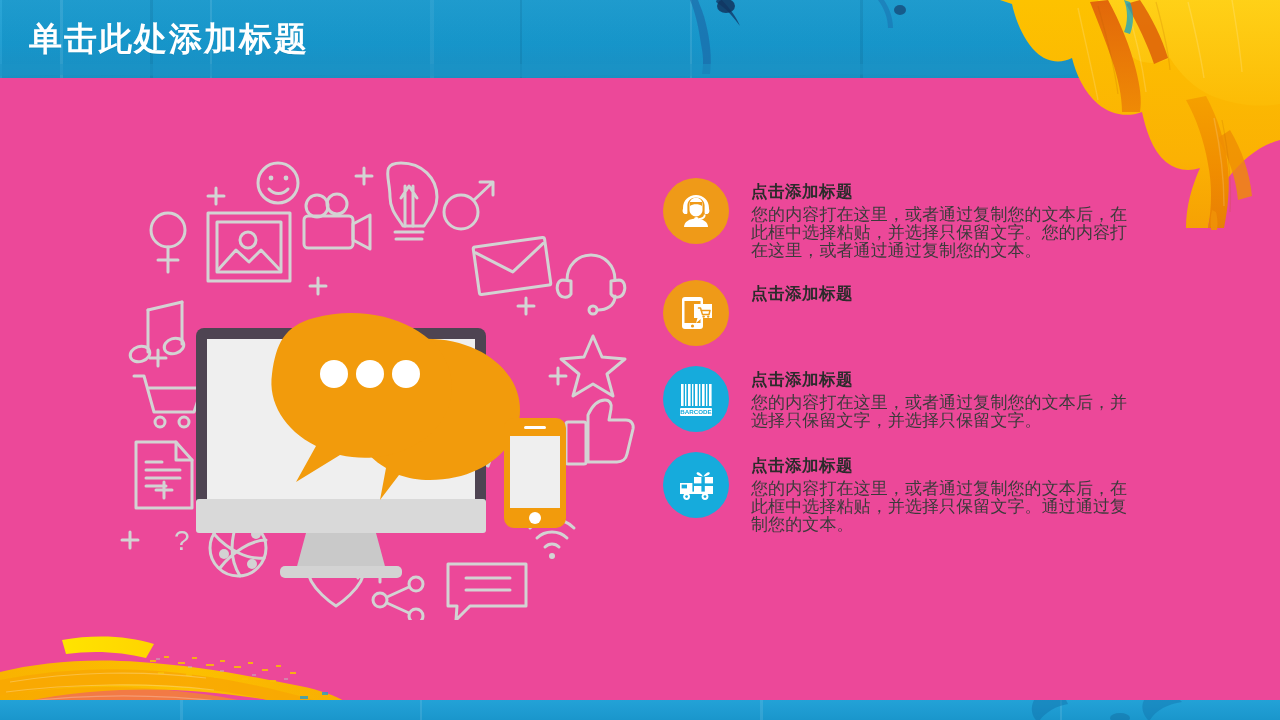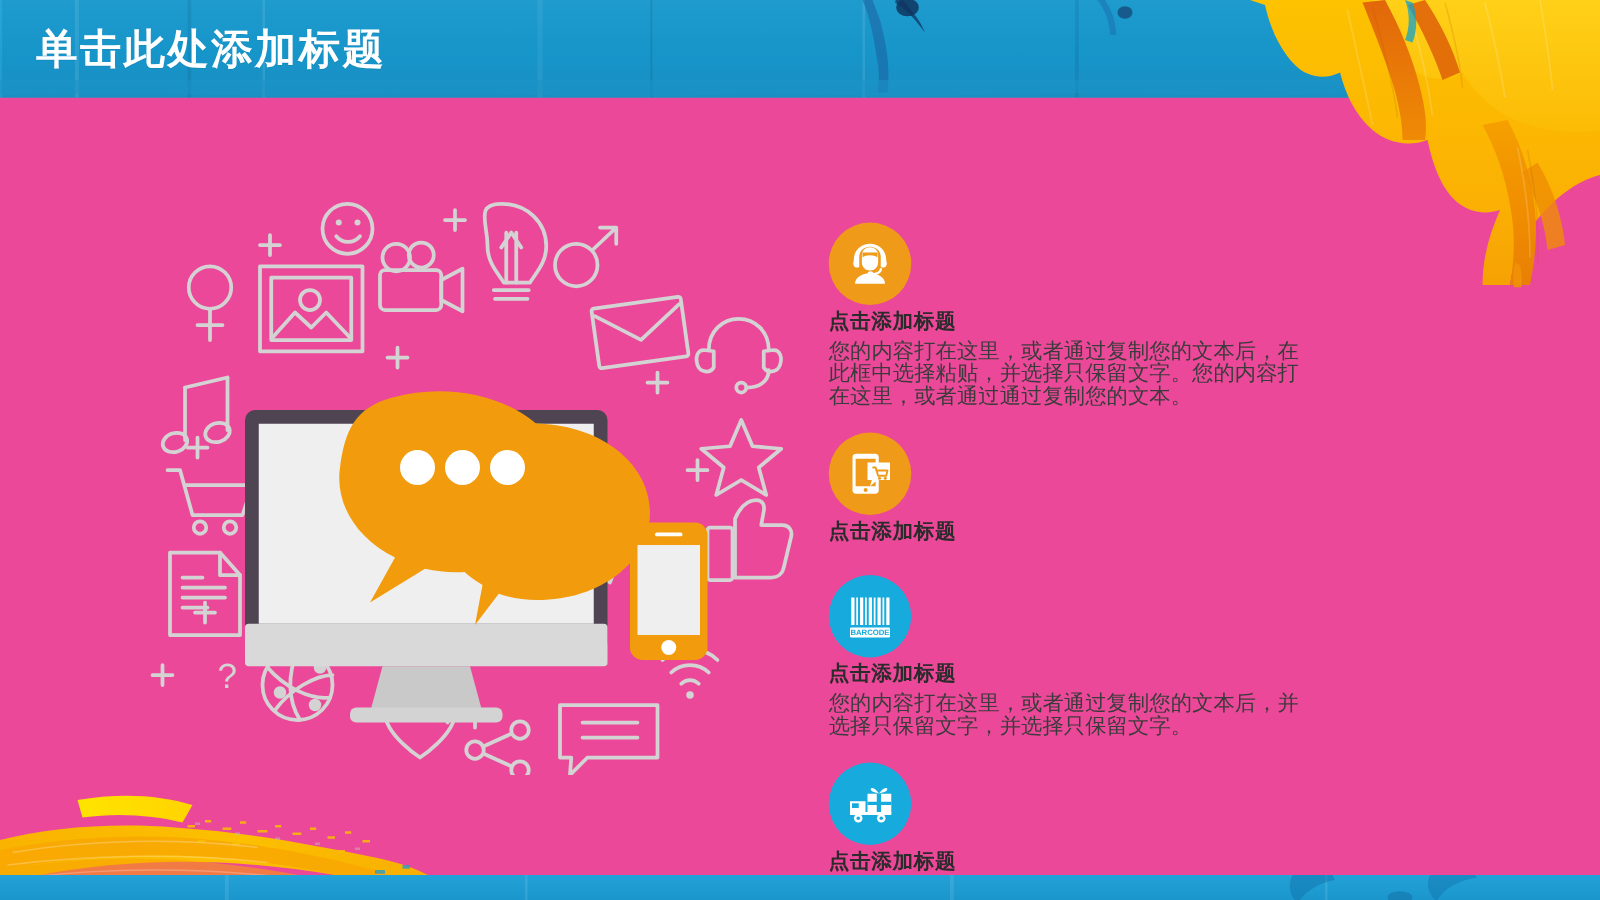--- a/index.html
+++ b/index.html
@@ -43,21 +43,21 @@
 
   
   .paint-tr{position:absolute;right:0;top:0;width:300px;height:230px;overflow:hidden;pointer-events:none;}
   .paint-bl{position:absolute;left:0;bottom:0;width:420px;height:120px;overflow:hidden;pointer-events:none;}
 
   
   .illus{position:absolute;left:118px;top:150px;width:520px;height:470px;}
 
   
   .bullets{position:absolute;left:663px;top:178px;width:420px;}
-  .bullet{display:flex;align-items:flex-start;margin-bottom:20px;flex-direction:column;}
+  .bullet{display:flex;align-items:flex-start;margin-bottom:20px;}
   .bullet .circ{
     flex:0 0 auto;width:66px;height:66px;border-radius:50%;
     display:flex;align-items:center;justify-content:center;margin-right:22px;
   }
   .bullet .circ.orange{background:#ef9a18;}
   .bullet .circ.cyan{background:#16abdc;}
   .bullet .txt{padding-top:3px;}
   .b-title{
     font-size:16.5px;font-weight:bold;color:#2b2b2b;
     margin:0 0 5px 0;line-height:20px;letter-spacing:.5px;
@@ -449,18 +449,19 @@
           <rect x="6" y="27.6" width="33" height="2.4" fill="#fff"></rect>
 
           <circle cx="12.6" cy="32.6" r="3.4" fill="#fff"></circle>
           <circle cx="12.6" cy="32.6" r="1.4" fill="#16abdc"></circle>
           <circle cx="31" cy="32.6" r="3.4" fill="#fff"></circle>
           <circle cx="31" cy="32.6" r="1.4" fill="#16abdc"></circle>
         </svg>
       </div>
       <div class="txt">
         <p class="b-title">点击添加标题</p>
+        <p class="b-body">您的内容打在这里，或者通过复制您的文本后，在此框中选择粘贴，并选择只保留文字。通过通过复制您的文本。</p>
       </div>
     </div>
 
   </div>
 
 </div>
 
 </body></html>

